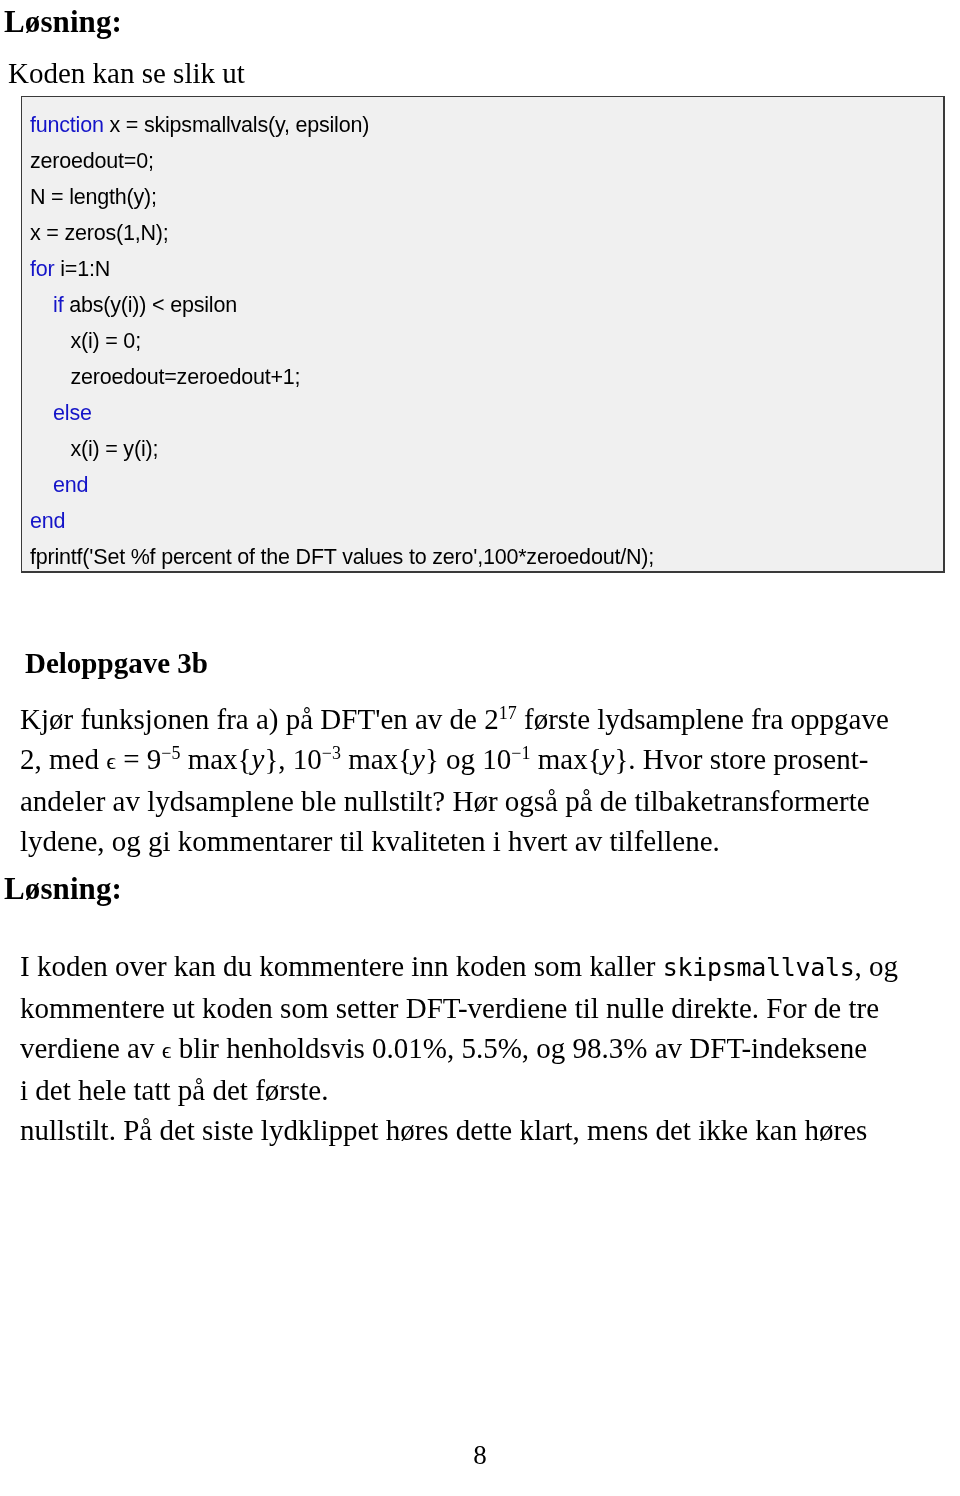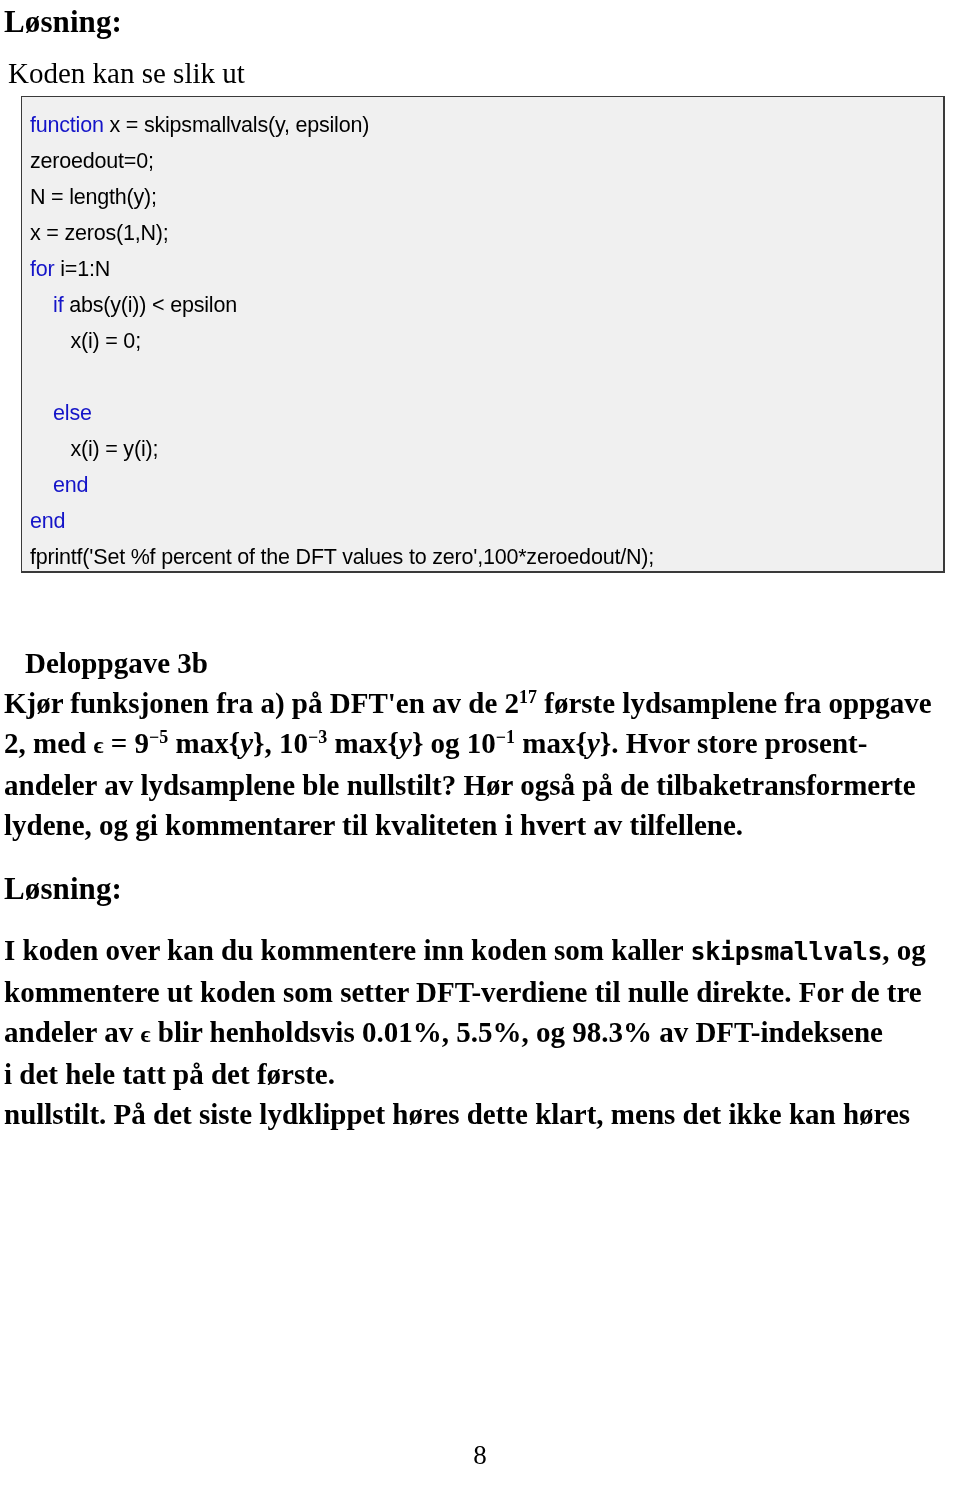--- a/index.html
+++ b/index.html
@@ -68,24 +68,23 @@
     white-space: pre;
     color: #000000;
     letter-spacing: -0.2px;
   }
   .kw { color: #1414c8; }
 
   
   .para {
     font-size: 29px;
     line-height: 40px;
-    margin: 0;
+    margin: 16px;
     padding: 0 12px 0 4px;
     text-align: justify;
-    font-weight: bold;
   }
   .para .ln { display: block; white-space: nowrap; }
   .mono-inline {
     font-family: "DejaVu Sans Mono", "Liberation Mono", monospace;
     font-size: 25px;
     letter-spacing: -0.3px;
   }
   .mathit { font-style: italic; font-family: "Liberation Serif", serif; }
   .eps { font-style: normal; font-size: 24px; }
   sup {
@@ -117,21 +116,21 @@
   <p class="lead-line">Koden kan se slik ut</p>
 
   <div class="code-box">
     <div class="code-line"><span class="kw">function</span><span> x = skipsmallvals(y, epsilon)</span></div>
     <div class="code-line"><span>zeroedout=0;</span></div>
     <div class="code-line"><span>N = length(y);</span></div>
     <div class="code-line"><span>x = zeros(1,N);</span></div>
     <div class="code-line"><span class="kw">for</span><span> i=1:N</span></div>
     <div class="code-line"><span>    </span><span class="kw">if</span><span> abs(y(i)) &lt; epsilon</span></div>
     <div class="code-line"><span>       </span><span>x(i) = 0;</span></div>
-    <div class="code-line"><span>       </span></div>
+    <div class="code-line"><span>       </span><span>zeroedout=zeroedout+1;</span></div>
     <div class="code-line"><span>    </span><span class="kw">else</span></div>
     <div class="code-line"><span>       </span><span>x(i) = y(i);</span></div>
     <div class="code-line"><span>    </span><span class="kw">end</span></div>
     <div class="code-line"><span class="kw">end</span></div>
     <div class="code-line"><span>fprintf('Set %f percent of the DFT values to zero',100*zeroedout/N);</span></div>
   </div>
 
   <div class="blk" style="top:648px;padding-left:21px;">
     <h2 class="heading-section">Deloppgave 3b</h2>
   </div>
@@ -146,21 +145,21 @@
   </div>
 
   <div class="blk" style="top:873px;">
     <h2 class="heading-solution" style="padding-top:0;">Løsning:</h2>
   </div>
 
   <div class="blk" style="top:930px;">
     <p class="para">
       <span class="ln"><span>I koden over kan du kommentere inn koden som kaller </span><span class="mono-inline">skipsmallvals</span><span>, og</span></span>
       <span class="ln">kommentere ut koden som setter DFT-verdiene til nulle direkte. For de tre</span>
-      <span class="ln"><span>andeler av </span><span class="eps">ϵ</span><span> blir henholdsvis 0.01%, 5.5%, og 98.3% av DFT-indeksene</span></span>
+      <span class="ln"><span>verdiene av </span><span class="eps">ϵ</span><span> blir henholdsvis 0.01%, 5.5%, og 98.3% av DFT-indeksene</span></span>
       <span class="ln">i det hele tatt på det første.</span>
       <span class="ln">nullstilt. På det siste lydklippet høres dette klart, mens det ikke kan høres</span>
     </p>
   </div>
 
   <div class="page-number">8</div>
 
 </div>
 
 </body></html>

